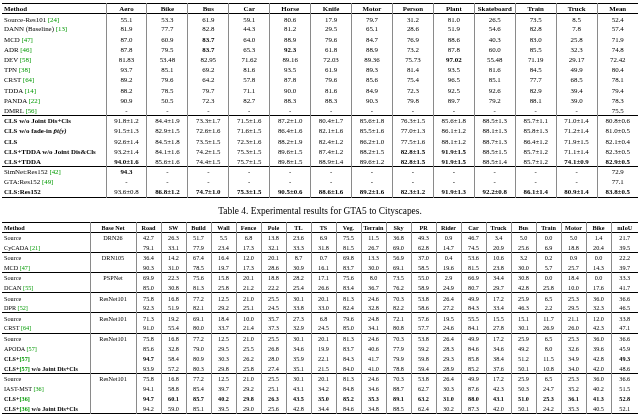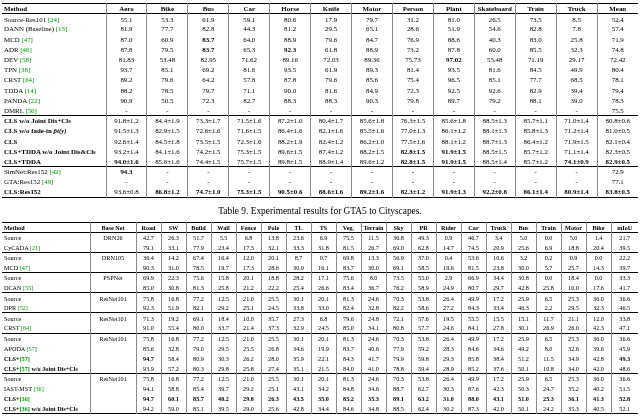--- a/index.html
+++ b/index.html
@@ -335,21 +335,21 @@
           <td class="b">89.2±1.6</td>
           <td class="b">82.3±1.2</td>
           <td class="b">91.9±1.3</td>
           <td class="b">92.2±0.8</td>
           <td class="b">86.1±1.4</td>
           <td class="b">80.9±1.4</td>
           <td class="b last">83.8±0.5</td>
         </tr>
       </tbody>
     </table>
-  <div class="caption">Table 9. Experimental results for GTA5 to Cityscapes.</div>
+  <div class="caption">Table 4. Experimental results for GTA5 to Cityscapes.</div>
   <table id="t2">
       <thead>
         <tr>
           <th class="method">Method</th>
           <th class="base">Base Net</th>
           <th>Road</th>
           <th>SW</th>
           <th>Build</th>
           <th>Wall</th>
           <th>Fence</th>

